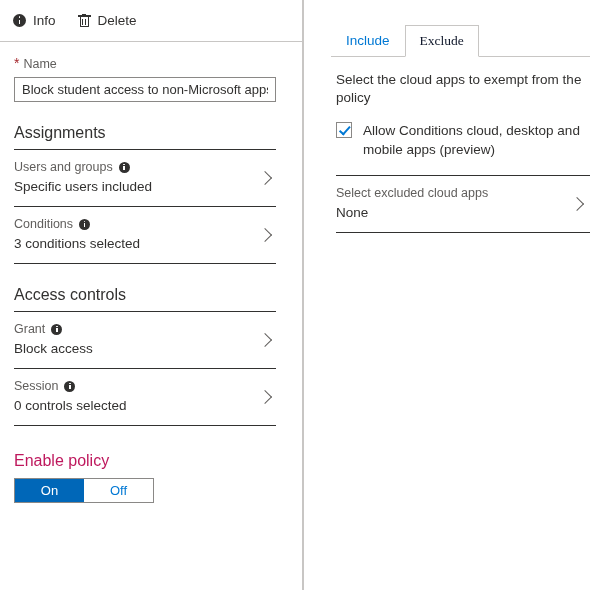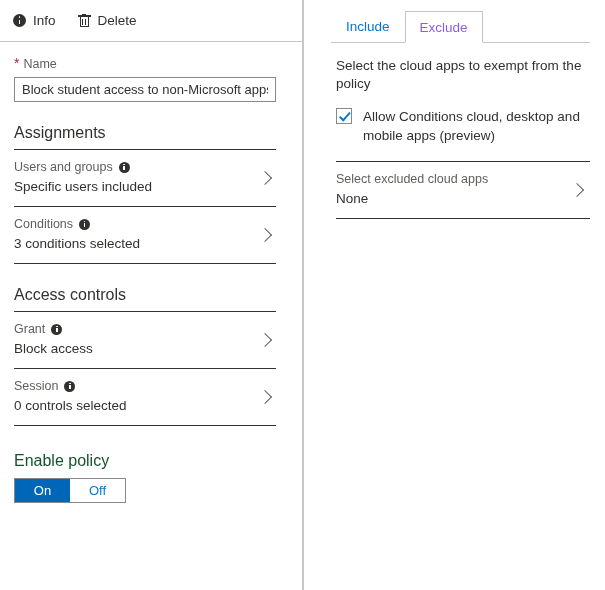--- a/index.html
+++ b/index.html
@@ -27,20 +27,21 @@
     width: 304px;
     flex: 0 0 304px;
     position: relative;
     border-right: 2px solid #c8c6c4;
     box-sizing: border-box;
   }
   .right-pane {
     flex: 1 1 auto;
     position: relative;
     box-sizing: border-box;
+    margin-top: 14px;
   }
 
   
   .command-bar {
     height: 42px;
     display: flex;
     align-items: center;
     padding-left: 13px;
     border-bottom: 1px solid #c8c6c4;
     box-sizing: border-box;
@@ -238,26 +239,26 @@
     flex: 0 0 auto;
     margin-right: 6px;
   }
 
   
   .enable-block {
     padding: 26px 26px 0 14px;
   }
   .enable-title {
     font-size: 16px;
-    color: #14532d;
+    color: #be185d;
     margin: 0 0 8px 0;
   }
   .toggle {
     display: flex;
-    width: 112px;
+    width: 140px;
     height: 25px;
     border: 1px solid #8a8886;
     box-sizing: border-box;
   }
   .toggle-opt {
     flex: 1 1 50%;
     display: flex;
     align-items: center;
     justify-content: center;
     font-size: 13px;
@@ -290,26 +291,27 @@
     justify-content: center;
     font-size: 13.5px;
     color: #0078d4;
     cursor: pointer;
     box-sizing: border-box;
     border: 1px solid transparent;
     background: transparent;
     user-select: none;
   }
   .tab.active {
-    color: #8b5cf6;
+    color: #0f172a;
     background: #ffffff;
     border: 1px solid #c8c6c4;
     border-bottom: 1px solid #ffffff;
     margin-bottom: -1px;
     height: 32px;
+    font-family: Liberation Serif, serif;
   }
 
   .rp-desc {
     font-size: 13.5px;
     color: #323130;
     padding: 14px 0 0 5px;
     line-height: 18px;
   }
 
   .checkbox-row {

